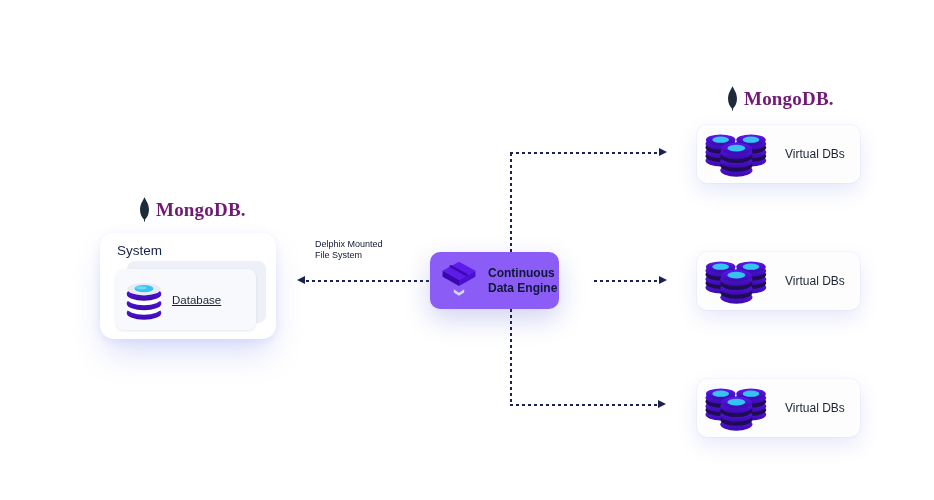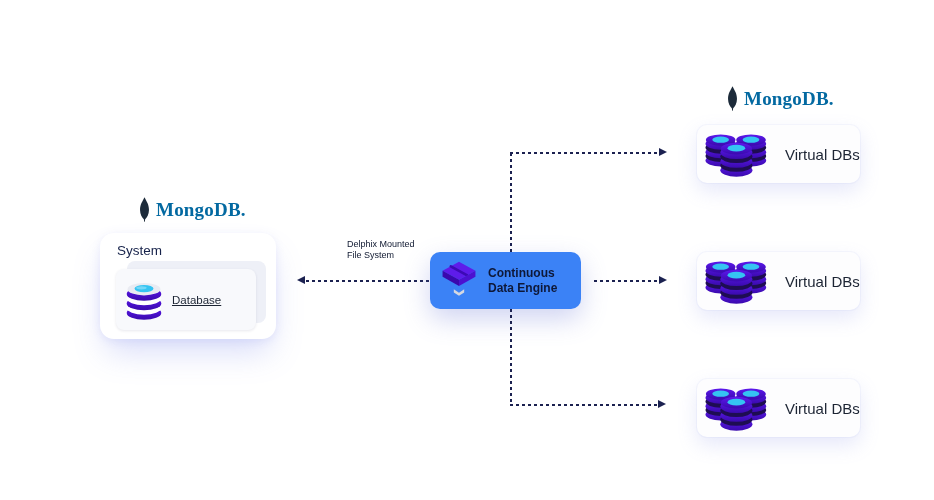--- a/index.html
+++ b/index.html
@@ -4,21 +4,21 @@
 <style>
   html,body{margin:0;padding:0;background:#ffffff;}
   .canvas{
     position:relative;width:934px;height:500px;background:#ffffff;
     font-family:"Liberation Sans",sans-serif;overflow:hidden;
   }
   
   .mongo-logo{position:absolute;display:flex;align-items:center;gap:5px;color:#1d2b3a;}
   .mongo-logo .word{
     font-family:"Liberation Serif",serif;font-size:19px;font-weight:600;
-    letter-spacing:.2px;color:#0369a1;
+    letter-spacing:.2px;color:#701a75;
   }
   
   .staging-card{
     position:absolute;left:100px;top:233px;width:176px;height:106px;
     background:#ffffff;border-radius:14px;
     box-shadow:0 18px 32px -6px rgba(124,136,234,.30),0 2px 8px rgba(124,136,234,.14);
   }
   .staging-title{position:absolute;left:17px;top:10px;font-size:13.5px;color:#16224a;}
   .stack-back{
     position:absolute;left:27px;top:28px;width:139px;height:62px;
@@ -39,43 +39,43 @@
   .vline{position:absolute;width:2px;
     background-image:repeating-linear-gradient(180deg,#1b2150 0 3px,transparent 3px 6px);}
   .arrow-right{position:absolute;width:0;height:0;
     border-top:4.5px solid transparent;border-bottom:4.5px solid transparent;
     border-left:8px solid #1b2150;}
   .arrow-left{position:absolute;width:0;height:0;
     border-top:4.5px solid transparent;border-bottom:4.5px solid transparent;
     border-right:8px solid #1b2150;}
   .conn-label{
     position:absolute;left:315px;top:239px;width:100px;
-    font-size:9px;line-height:11px;color:#0f1830;white-space:pre-line;margin-left:32px;
+    font-size:9px;line-height:11px;color:#0f1830;white-space:pre-line;
   }
   
   .engine-card{
-    position:absolute;left:430px;top:252px;width:151px;height:57px;
-    background:#3b82f6;border-radius:10px;
+    position:absolute;left:430px;top:252px;width:129px;height:57px;
+    background:#8b5cf6;border-radius:10px;
     box-shadow:0 10px 26px rgba(110,120,215,.32);
   }
   .engine-card .engine-icon{position:absolute;left:10px;top:5px;}
   .engine-card .engine-label{
     position:absolute;left:58px;top:0;height:57px;display:flex;align-items:center;
     font-size:12px;font-weight:bold;color:#0e1838;line-height:15px;white-space:pre-line;
   }
   
   .vdb-card{
     position:absolute;left:697px;width:163px;height:58px;
     background:#fdfdfe;border-radius:10px;
     box-shadow:0 8px 20px rgba(130,140,230,.20),0 0 0 1px rgba(140,150,230,.07);
   }
   .vdb-card .cluster-icon{position:absolute;left:7px;top:4px;}
   .vdb-card .vdb-label{
     position:absolute;left:88px;top:0;height:58px;display:flex;align-items:center;
-    font-size:15px;color:#1c2433;
+    font-size:12px;color:#1c2433;
   }
   .hidden-defs{position:absolute;width:0;height:0;overflow:hidden;}
 </style>
 </head>
 <body>
 
 <svg class="hidden-defs" aria-hidden="true">
   <defs>
     <linearGradient id="dbPurple" x1="0" y1="0" x2="0" y2="1">
       <stop offset="0" stop-color="#5d18ee"></stop>

